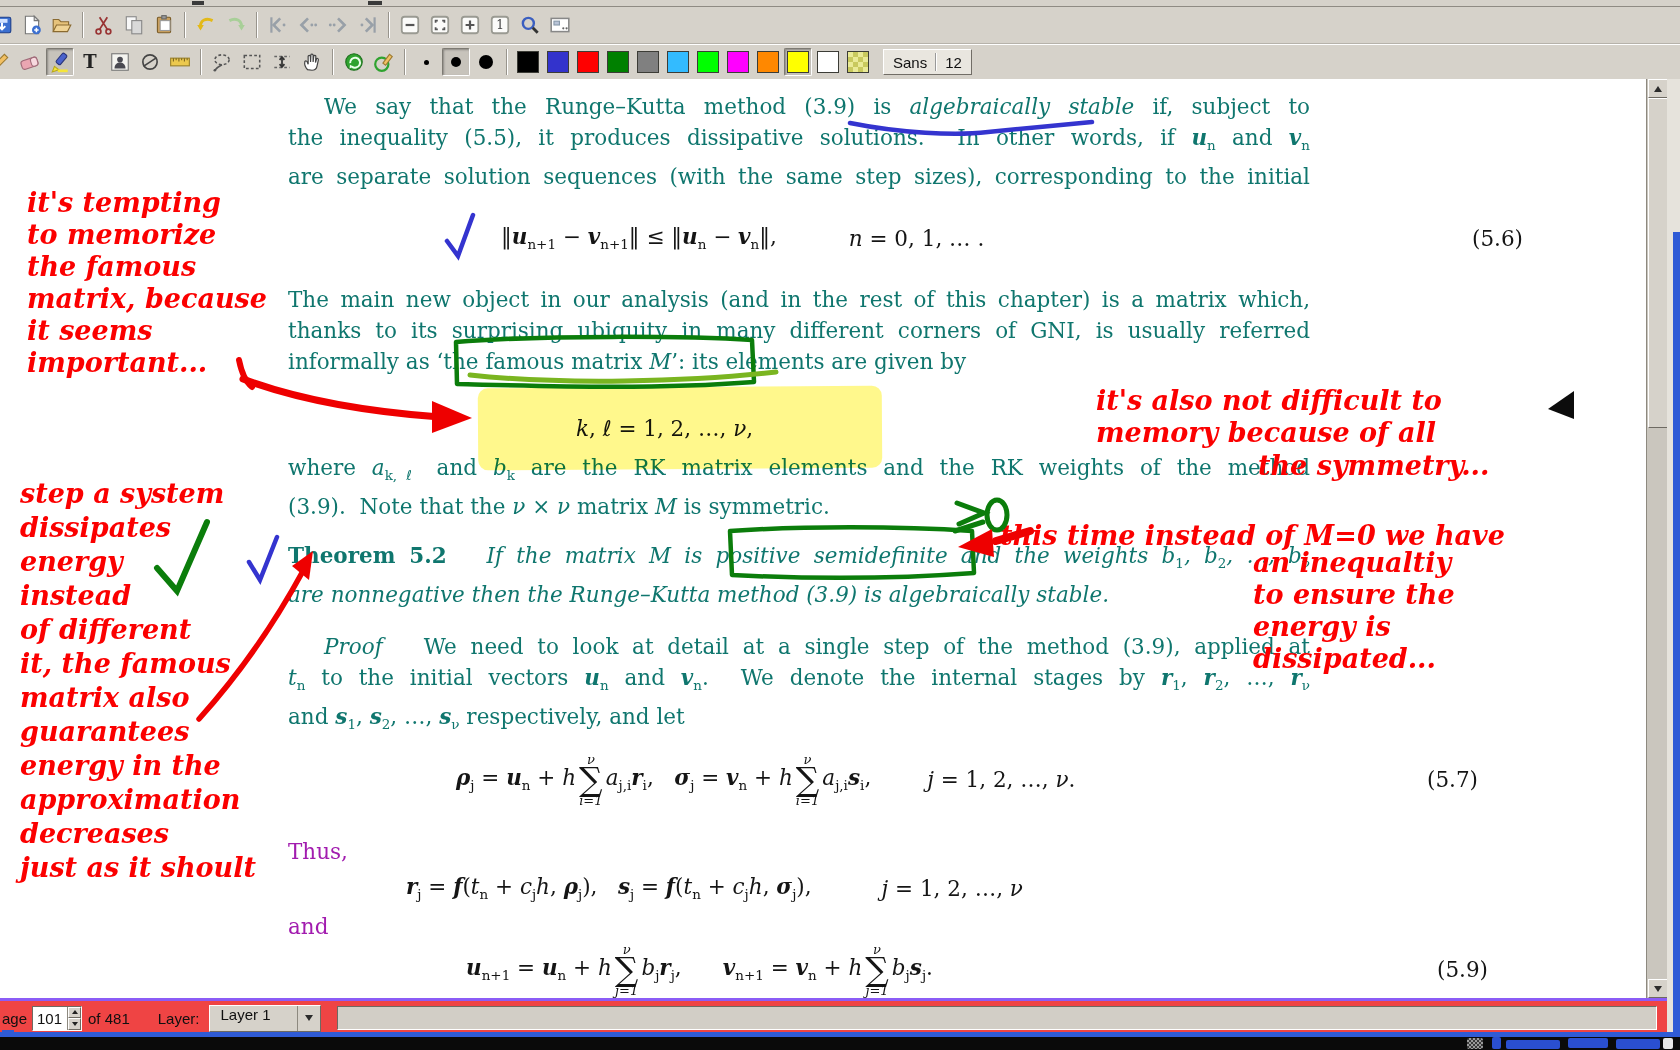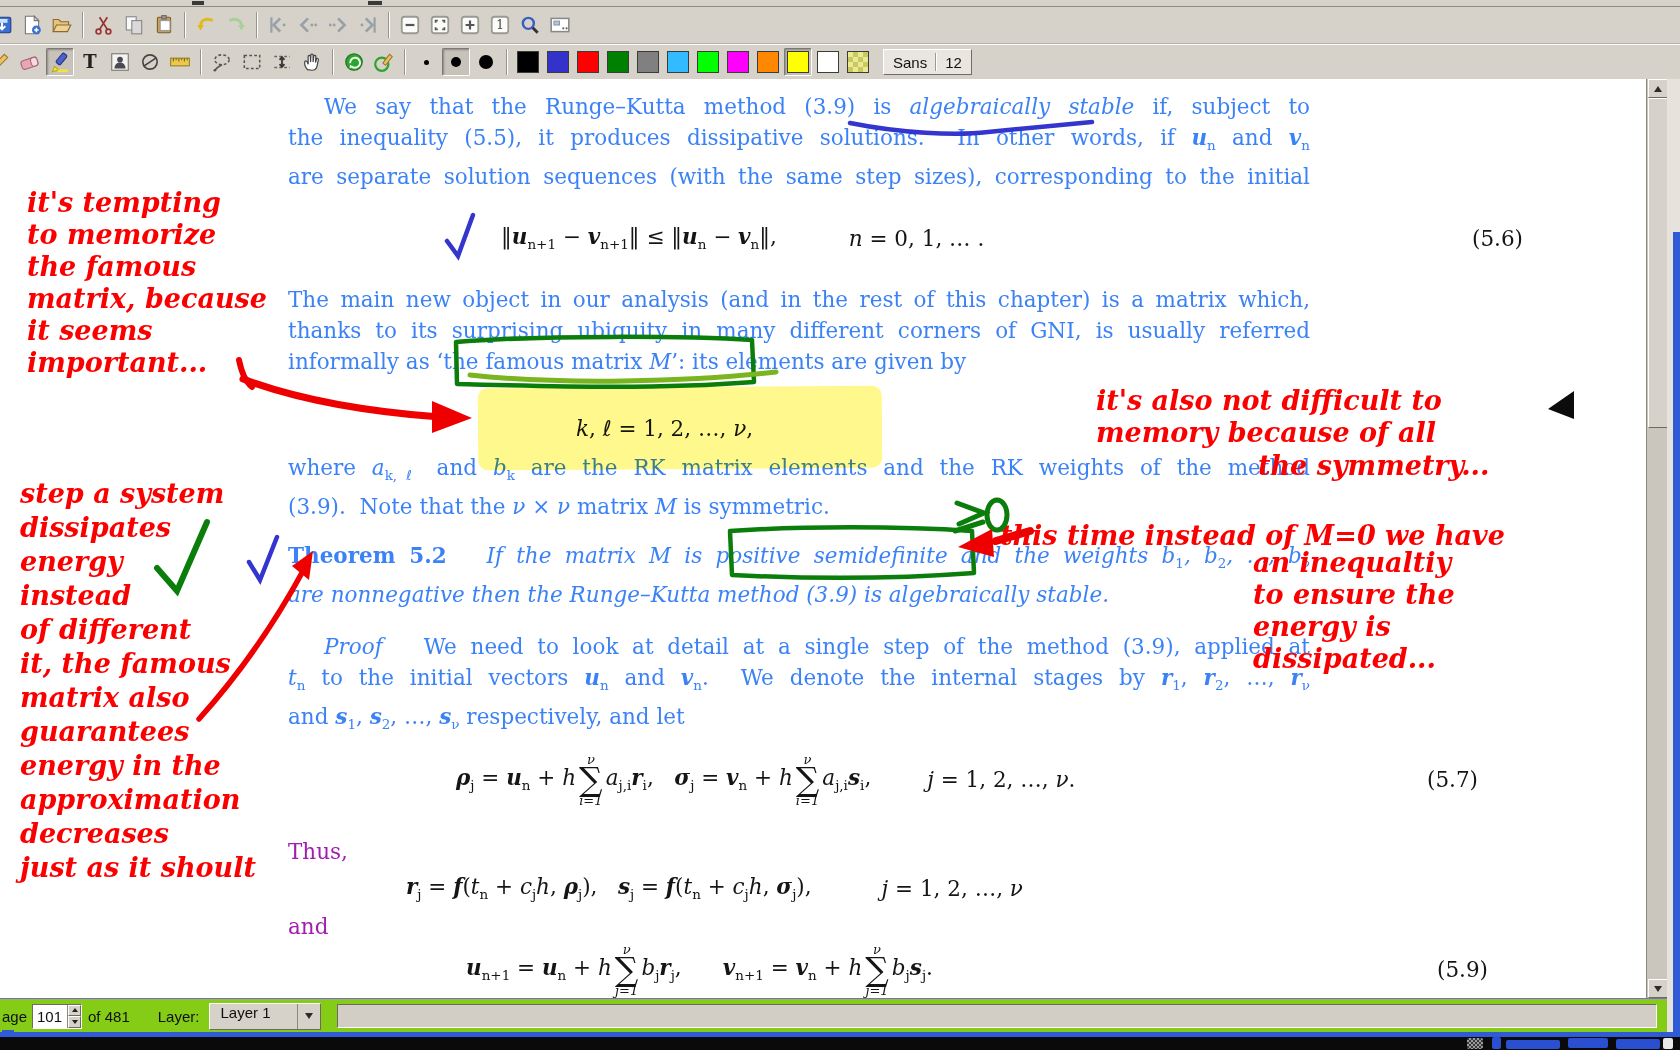--- a/index.html
+++ b/index.html
@@ -19,21 +19,21 @@
               box-shadow:inset 1px 1px 2px rgba(0,0,0,.3)}
   .sep{width:0;height:26px;border-left:1px solid #98948c;border-right:1px solid #fff;margin:0 5px;flex:0 0 auto}
   .swatch{width:20px;height:20px;border:1px solid #3c3c36}
   .dot{border-radius:50%;background:#000}
   #fontbtn{height:26px;margin-left:10px;display:flex;align-items:center;background:#e9e6df;
            border:1px solid;border-color:#fff #716d66 #716d66 #fff;padding:0 9px;font-size:15px;color:#111}
   #fontbtn .fdiv{width:0;height:18px;border-left:1px solid #999;border-right:1px solid #fff;margin:0 8px}
   
   #page{position:absolute;left:0;top:79px;width:1646px;height:919px;background:#fff;overflow:hidden}
   .doc{position:absolute;left:288px;width:1022px;font-family:"DejaVu Serif","DejaVu Sans",serif;
-       font-size:21.5px;color:#3b82f6;line-height:31px;z-index:10}
+       font-size:21.5px;color:#0f766e;line-height:31px;z-index:10}
   .doc>div{text-align:justify;text-align-last:justify}
   .doc>div.last{text-align-last:left}
   .doc>div.ind{text-indent:36px}
   sub{font-size:13.5px}
   .eqrow{position:absolute;left:288px;width:1022px;display:flex;align-items:center;
          font-family:"DejaVu Serif","DejaVu Sans",serif;font-size:21.5px;color:#151515;z-index:10}
   .eqnum{margin-left:auto}
   .sum{display:inline-flex;flex-direction:column;align-items:center;line-height:1;
        vertical-align:middle;margin:0 3px;transform:translateY(1px)}
   .sum .sl{font-size:13px;font-style:italic}
@@ -52,22 +52,22 @@
            border-left:1px solid #8d897f}
   .sbtn{position:absolute;left:1px;width:18px;height:17px;background:#d6d2ca;
         border:1px solid;border-color:#fff #6e6a62 #6e6a62 #fff;display:flex;align-items:center;justify-content:center}
   #sthumb{position:absolute;left:1px;top:19px;width:18px;height:328px;background:#d6d2ca;
           border:1px solid;border-color:#fff #6e6a62 #6e6a62 #fff}
   .tri-up{width:0;height:0;border-left:4px solid transparent;border-right:4px solid transparent;border-bottom:6px solid #2c2c2c}
   .tri-dn{width:0;height:0;border-left:4px solid transparent;border-right:4px solid transparent;border-top:6px solid #2c2c2c}
   #rightedge{position:absolute;left:1667px;top:79px;width:13px;height:953px;background:#e6e3dc}
   #rightblue{position:absolute;left:1673px;top:232px;width:7px;height:800px;background:#2f5bd6}
   
-  #statusbar{position:absolute;left:0;top:998px;width:1667px;height:34px;background:#84cc16;
-             border-top:1px solid #8b5cf6;display:flex;align-items:center;font-size:15px;color:#101010}
+  #statusbar{position:absolute;left:0;top:998px;width:1667px;height:34px;background:#ef4444;
+             border-top:3px solid #8b5cf6;display:flex;align-items:center;font-size:15px;color:#101010}
   #spin{display:flex;align-items:stretch;height:23px;margin:0 6px 0 5px;border:1px solid;border-color:#6e6a62 #fff #fff #6e6a62;background:#fff}
   #spin .val{width:30px;display:flex;align-items:center;padding-left:4px;font-size:15px}
   #spin .arrows{width:13px;display:flex;flex-direction:column;border-left:1px solid #8d897f}
   #spin .arrows>div{flex:1;background:#d6d2ca;display:flex;align-items:center;justify-content:center;border:1px solid;border-color:#fff #6e6a62 #6e6a62 #fff}
   .mini-up{width:0;height:0;border-left:3px solid transparent;border-right:3px solid transparent;border-bottom:4px solid #222}
   .mini-dn{width:0;height:0;border-left:3px solid transparent;border-right:3px solid transparent;border-top:4px solid #222}
   #combo{display:flex;height:25px;margin-left:10px;border:1px solid;border-color:#fff #6e6a62 #6e6a62 #fff;background:#d6d2ca}
   #combo .cval{padding:0 26px 0 10px;font-size:15px}
   #combo .cbtn{width:22px;height:100%;display:flex;align-items:center;justify-content:center;border-left:1px solid #8d897f;background:#d6d2ca}
   #statusfill{flex:1;height:22px;margin:0 10px 0 16px;border:1px solid;border-color:#6e6a62 #fff #fff #6e6a62;background:#d2cec6}

